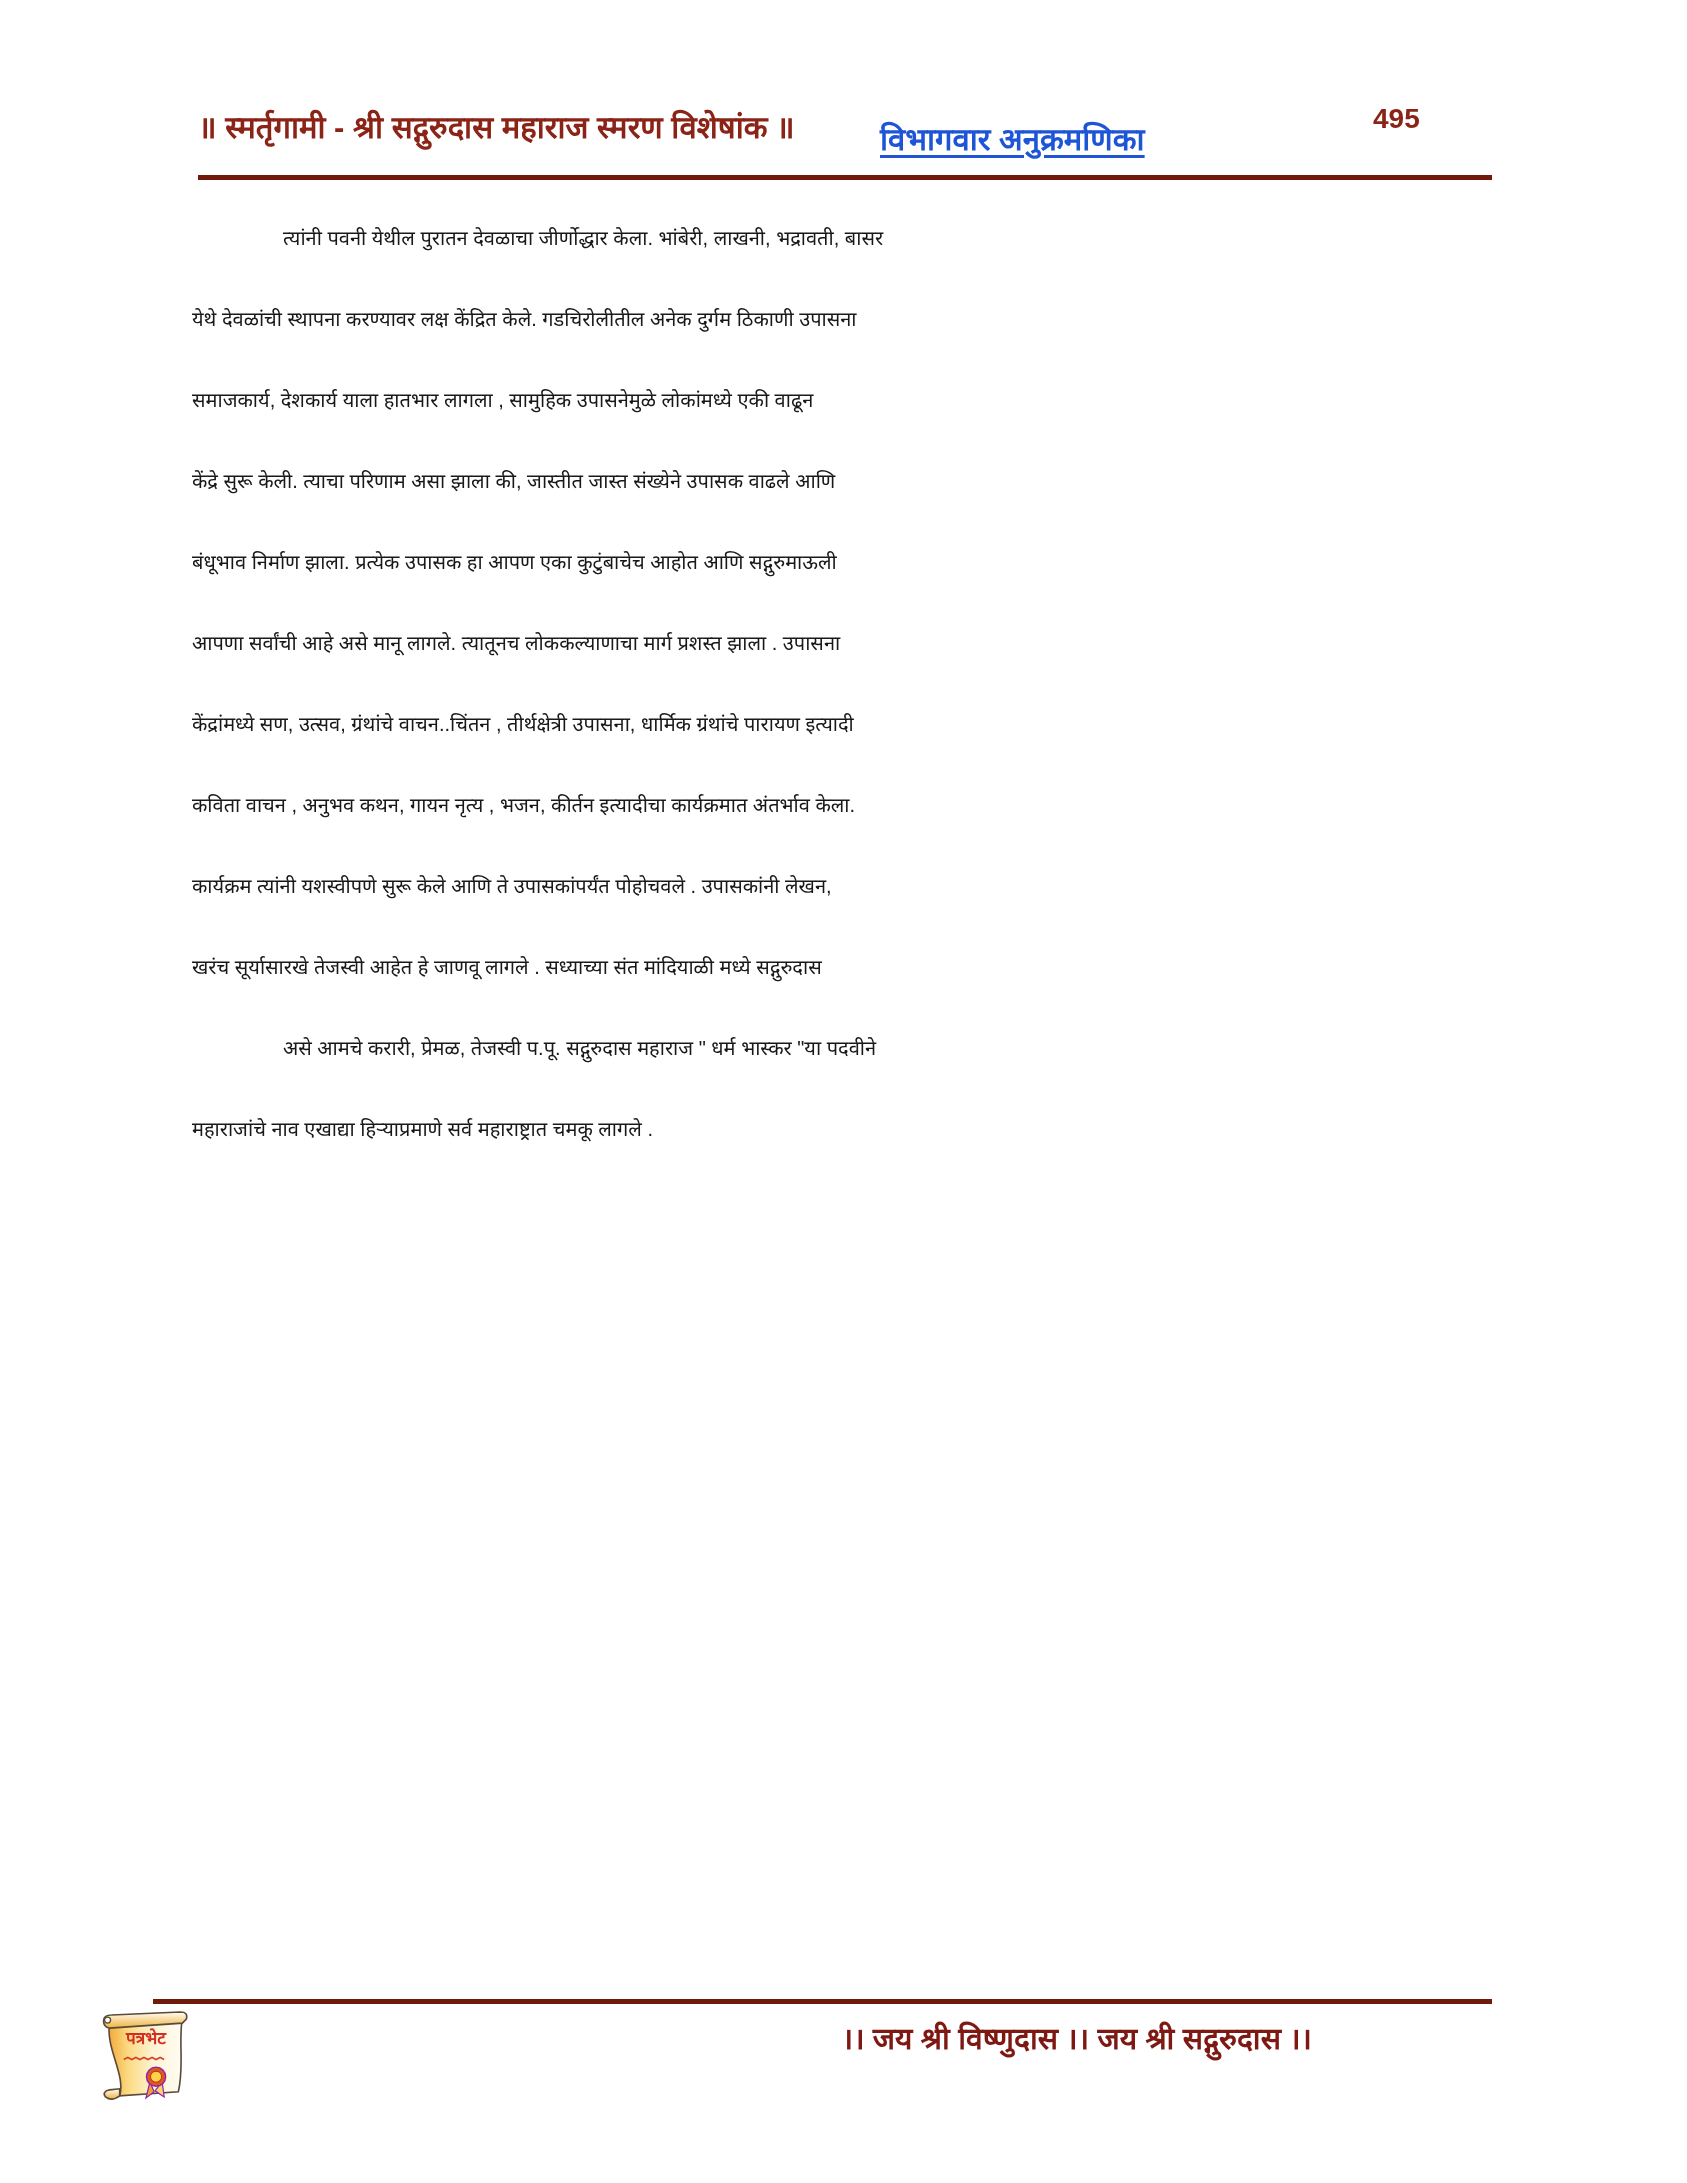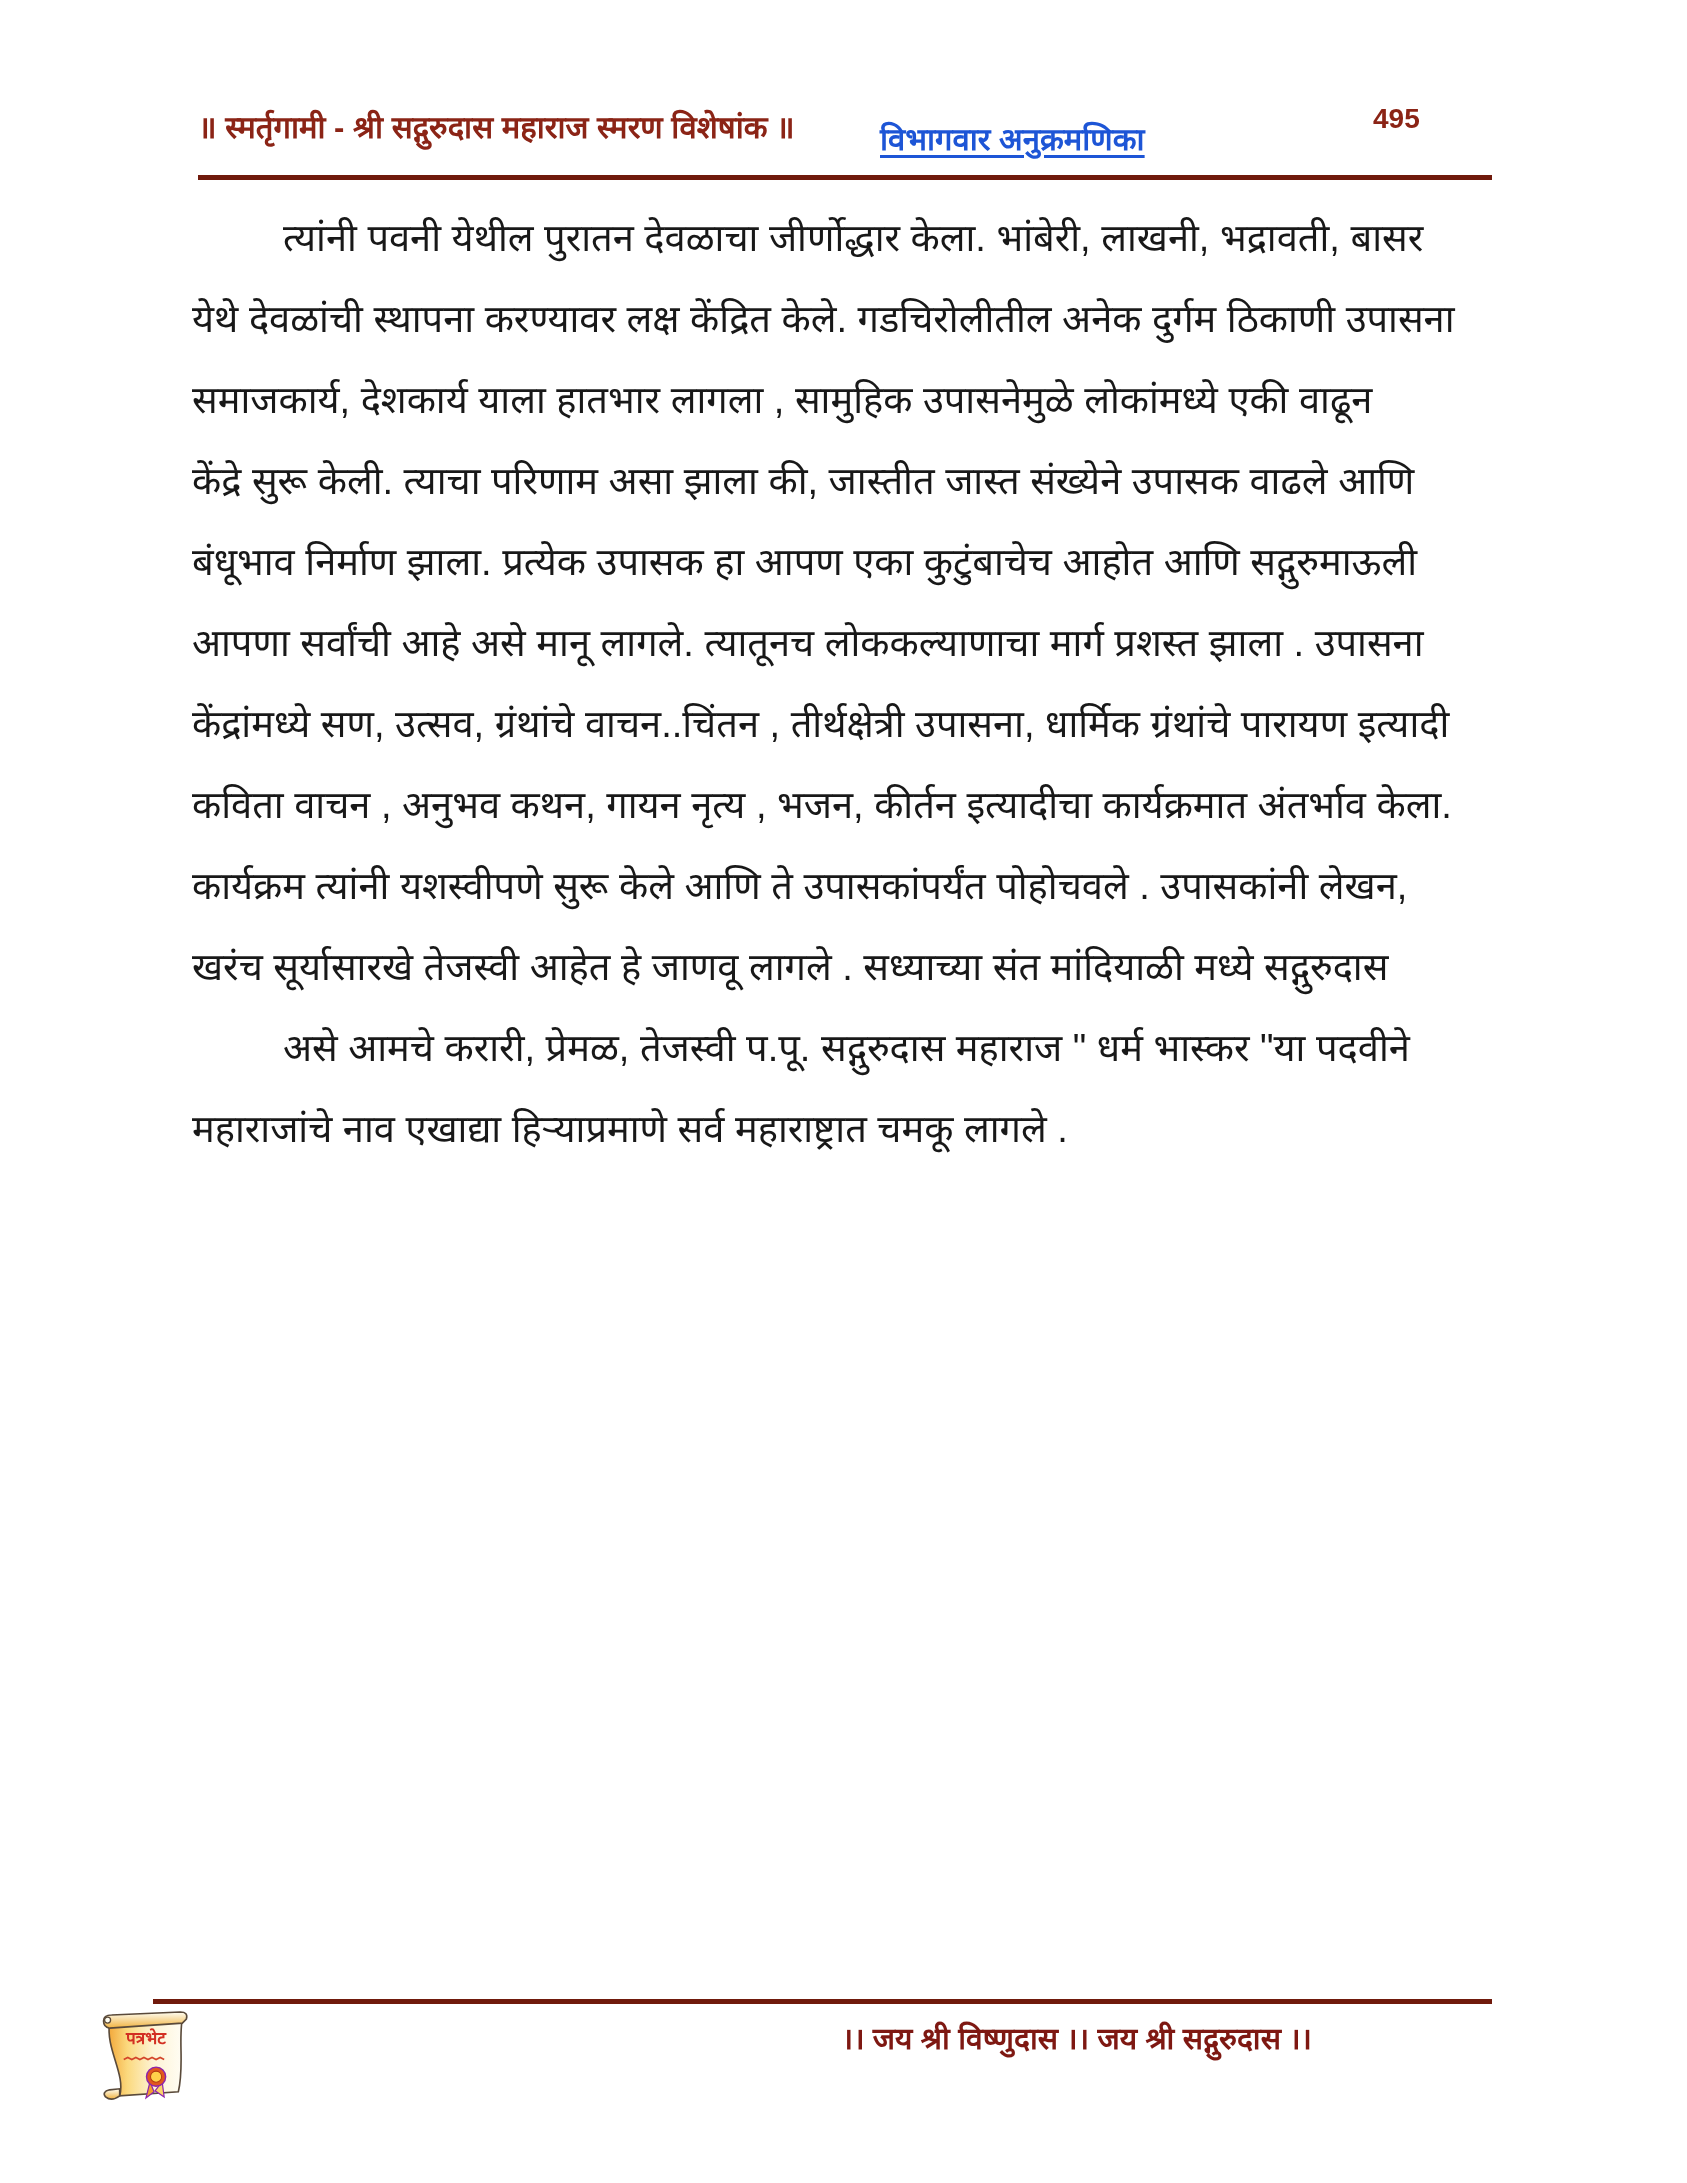--- a/index.html
+++ b/index.html
@@ -28,21 +28,21 @@
     font-size:28px; font-weight:bold; color:#8b2416;
   }
   .rule{
     position:absolute; height:4.6px; background:#701a0c; border:none; margin:0;
   }
   .rule-top{ left:198px; top:175px; width:1294px; }
   .rule-bottom{ left:153px; top:1999px; width:1339px; }
   
   .body-text{
     position:absolute; left:192px; top:198px; width:1310px;
-    color:#181818; font-size:38px;
+    color:#181818; font-size:20px;
   }
   .line{
     height:81px; line-height:81px; white-space:nowrap;
   }
   .indent{ padding-left:91px; }
   
   .footer-blessing{
     position:absolute; right:210px; top:2017px;
     font-size:30px; font-weight:bold; color:#7e1812;
     white-space:nowrap;

